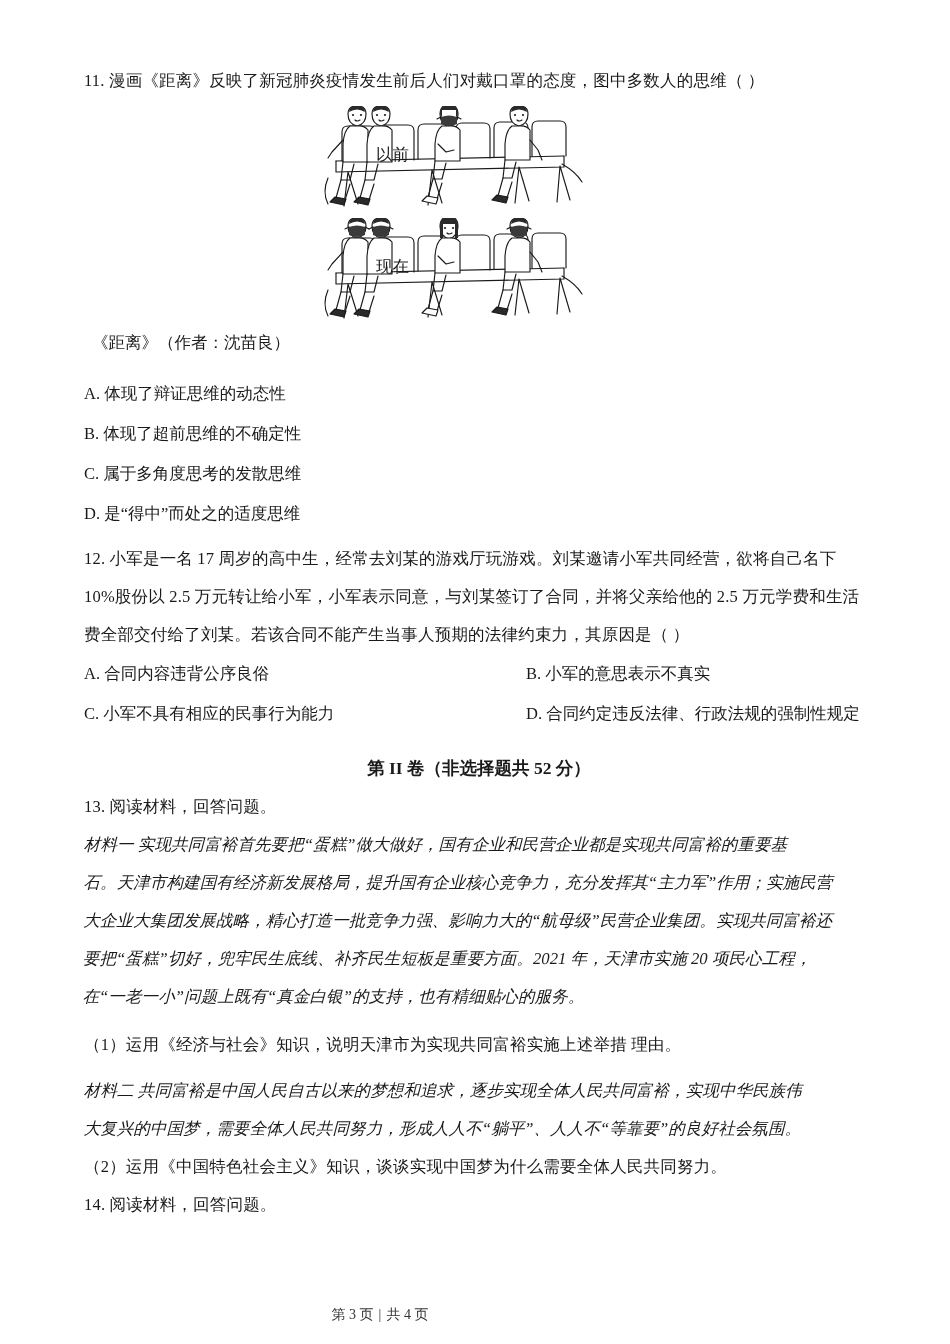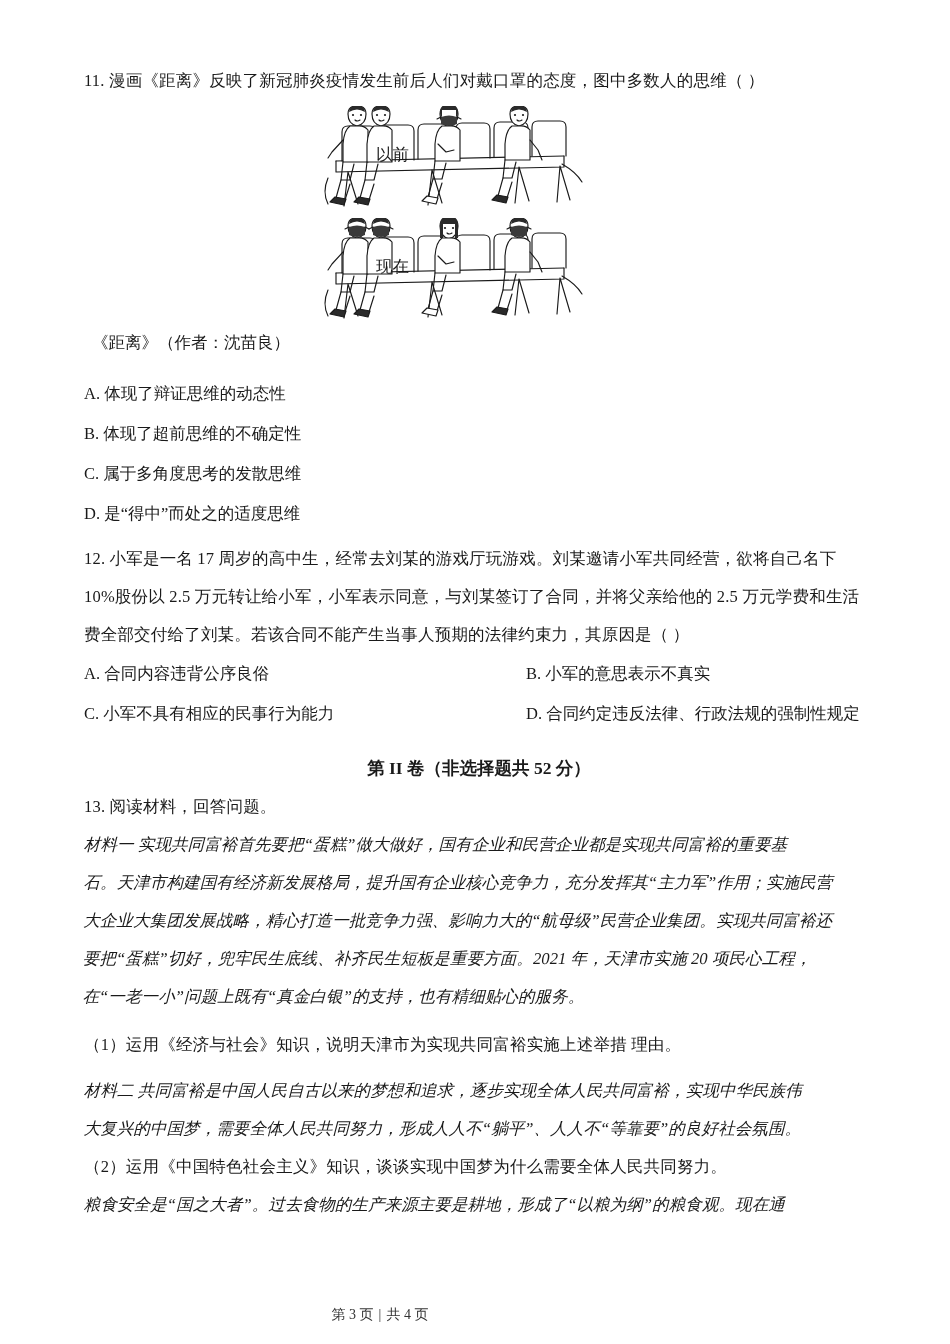--- a/index.html
+++ b/index.html
@@ -311,22 +311,20 @@
     <div class="q-line">（1）运用《经济与社会》知识，说明天津市为实现共同富裕实施上述举措    理由。</div>
 
     <div style="height:8px"></div>
     <div class="material">
       <div>材料二    共同富裕是中国人民自古以来的梦想和追求，逐步实现全体人民共同富裕，实现中华民族伟</div>
       <div>大复兴的中国梦，需要全体人民共同努力，形成人人不“躺平”、人人不“等靠要”的良好社会氛围。</div>
     </div>
 
     <div class="q-line">（2）运用《中国特色社会主义》知识，谈谈实现中国梦为什么需要全体人民共同努力。</div>
 
-    <div class="material">
-      <div>粮食安全是“国之大者”。过去食物的生产来源主要是耕地，形成了“以粮为纲”的粮食观。现在通</div>
-    </div>
+    <div class="q-line">14. 阅读材料，回答问题。</div>
 
   </div>
 
   <div class="footer">
     <span>第 3 页</span><span class="sep">|</span><span>共 4 页</span>
   </div>
 </div>
 
 </body></html>

